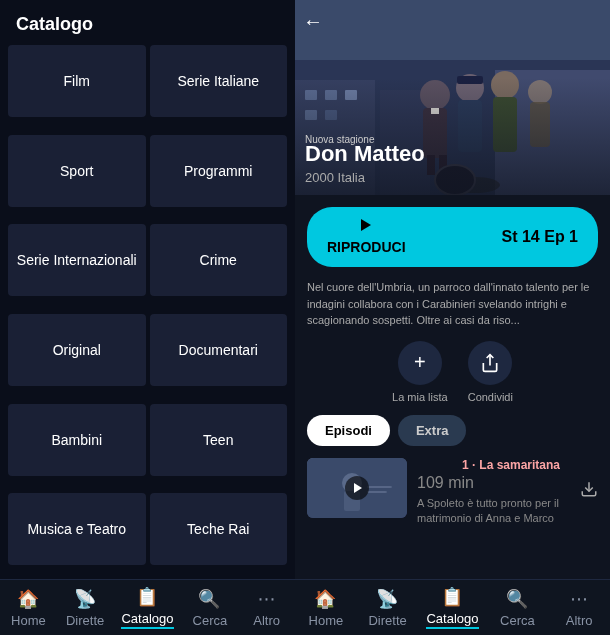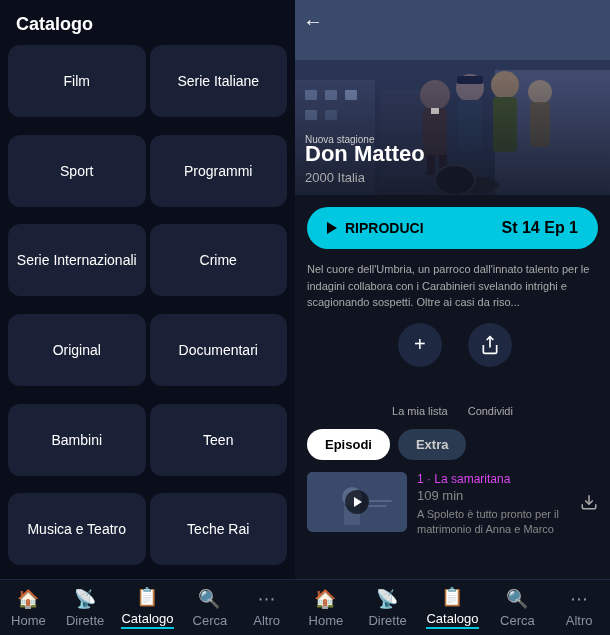--- a/index.html
+++ b/index.html
@@ -33,21 +33,21 @@
       flex: 1;
       display: grid;
       grid-template-columns: 1fr 1fr;
       gap: 4px;
       padding: 0 8px;
       overflow: hidden;
     }
 
     .catalog-item {
       background: #1a2035;
-      border-radius: 12px;
+      border-radius: 4px;
       display: flex;
       align-items: center;
       justify-content: center;
       height: 72px;
       cursor: pointer;
       font-size: 14px;
       font-weight: 500;
       color: #fff;
       text-align: center;
     }
@@ -168,20 +168,21 @@
       align-items: center;
       justify-content: space-between;
       cursor: pointer;
       width: 100%;
     }
 
     .play-btn-left {
       display: flex;
       align-items: center;
       gap: 8px;
+      flex-direction: column;
     }
 
     .play-triangle {
       width: 0;
       height: 0;
       border-left: 10px solid #000;
       border-top: 6px solid transparent;
       border-bottom: 6px solid transparent;
     }
 
@@ -220,21 +221,20 @@
       background: #1e2840;
       display: flex;
       align-items: center;
       justify-content: center;
       font-size: 18px;
     }
 
     .action-btn-label {
       font-size: 11px;
       color: #aaa;
-      margin-top: 32px;
     }
 
     .tab-row {
       display: flex;
       gap: 8px;
     }
 
     .tab-pill {
       border-radius: 20px;
       padding: 8px 18px;
@@ -298,26 +298,27 @@
       border-bottom: 5px solid transparent;
       margin-left: 2px;
     }
 
     .episode-info {
       flex: 1;
     }
 
     .episode-title {
       font-size: 12px;
-      font-weight: 400;
-      color: #d946ef;
+      font-weight: 700;
+      color: #fca5a5;
+      margin-left: 45px;
     }
 
     .episode-duration {
-      font-size: 13px;
+      font-size: 16px;
       color: #888;
       margin-top: 2px;
     }
 
     .episode-desc {
       font-size: 11px;
       color: #888;
       margin-top: 4px;
       line-height: 1.4;
     }

